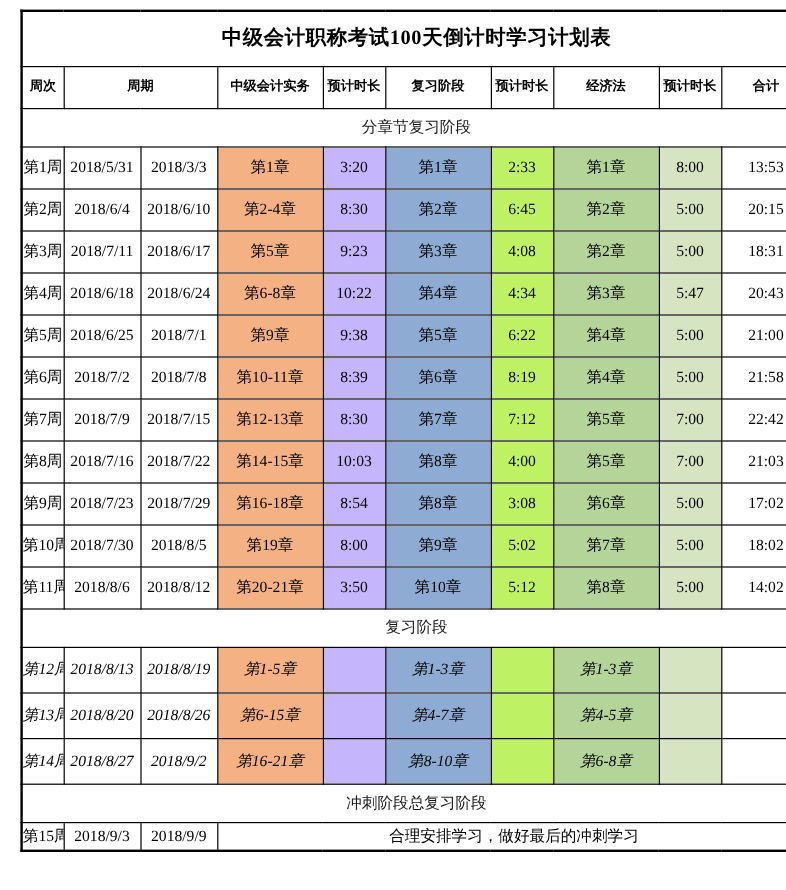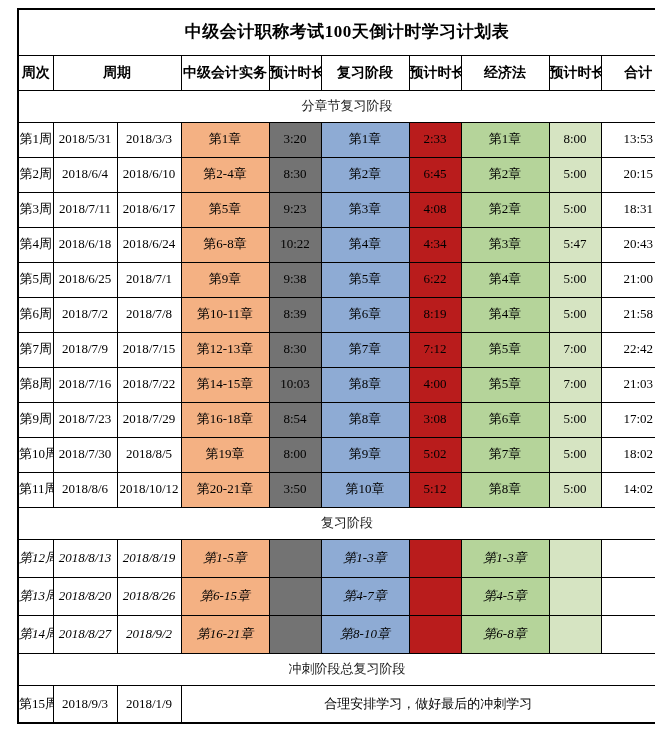--- a/index.html
+++ b/index.html
@@ -60,50 +60,50 @@
     font-size: 17px;
     font-weight: bold;
     letter-spacing: 0.5px;
     background: #ffffff;
   }
 
   
   tr.head-row td {
     height: 35px;
     font-weight: bold;
-    font-size: 14px;
+    font-size: 11px;
     background: #ffffff;
   }
   td.h-sub1 { background: #f4b183; }
   td.h-dur1 { background: #fbd5b5; }
   td.h-sub2 { background: #8eabd4; }
   td.h-dur2 { background: #bfd0e4; }
   td.h-sub3 { background: #b5d49a; }
   td.h-dur3 { background: #d6e4c2; }
 
   
   tr.stage-row td {
     height: 32px;
     font-size: 13px;
     background: #ffffff;
     color: #1a1a1a;
   }
 
   
   td.b-sub1 { background: #f4b183; }
-  td.b-dur1 { background: #737373; }
+  td.b-dur1 { background: #c4b5fd; }
   td.b-sub2 { background: #8eabd4; }
-  td.b-dur2 { background: #b91c1c; }
+  td.b-dur2 { background: #bef264; }
   td.b-sub3 { background: #b5d49a; }
   td.b-dur3 { background: #d6e4c2; }
   td.b-plain { background: #ffffff; }
 
   tr.data-row td { height: 35px; }
   tr.review-row td { height: 38px; font-style: italic; }
-  tr.final-row td { height: 38px; }
+  tr.final-row td { height: 24px; }
   tr.final-row td.note { font-size: 13px; }
 </style>
 </head>
 <body>
 
 <div id="sheet">
   <table class="plan">
     <colgroup>
       <col class="c-week">
         <col class="c-d1">
@@ -264,21 +264,21 @@
         <td class="b-sub2">第9章</td>
         <td class="b-dur2">5:02</td>
         <td class="b-sub3">第7章</td>
         <td class="b-dur3">5:00</td>
         <td>18:02</td>
       </tr>
 
       <tr class="data-row">
         <td>第11周</td>
         <td>2018/8/6</td>
-        <td>2018/10/12</td>
+        <td>2018/8/12</td>
         <td class="b-sub1">第20-21章</td>
         <td class="b-dur1">3:50</td>
         <td class="b-sub2">第10章</td>
         <td class="b-dur2">5:12</td>
         <td class="b-sub3">第8章</td>
         <td class="b-dur3">5:00</td>
         <td>14:02</td>
       </tr>
 
       <tr class="stage-row">
@@ -324,19 +324,19 @@
         <td></td>
       </tr>
 
       <tr class="stage-row">
         <td colspan="10">冲刺阶段总复习阶段</td>
       </tr>
 
       <tr class="final-row">
         <td>第15周</td>
         <td>2018/9/3</td>
-        <td>2018/1/9</td>
+        <td>2018/9/9</td>
         <td class="note b-plain" colspan="7">合理安排学习，做好最后的冲刺学习</td>
       </tr>
 
     </tbody>
   </table>
 </div>
 
 </body></html>

